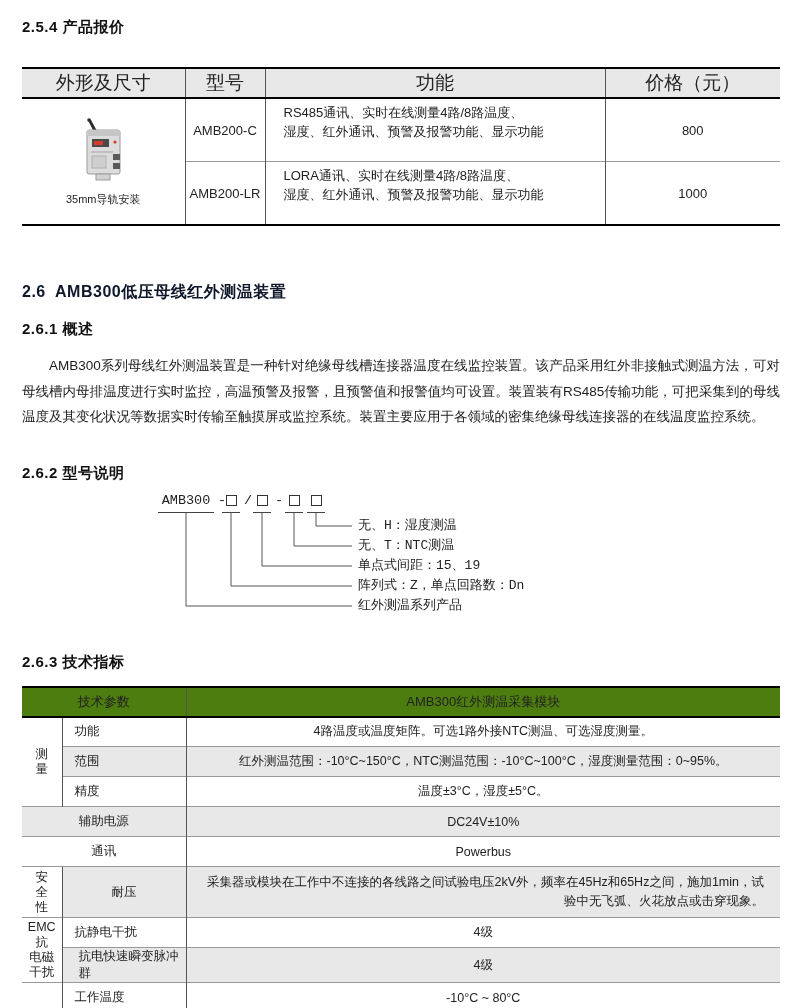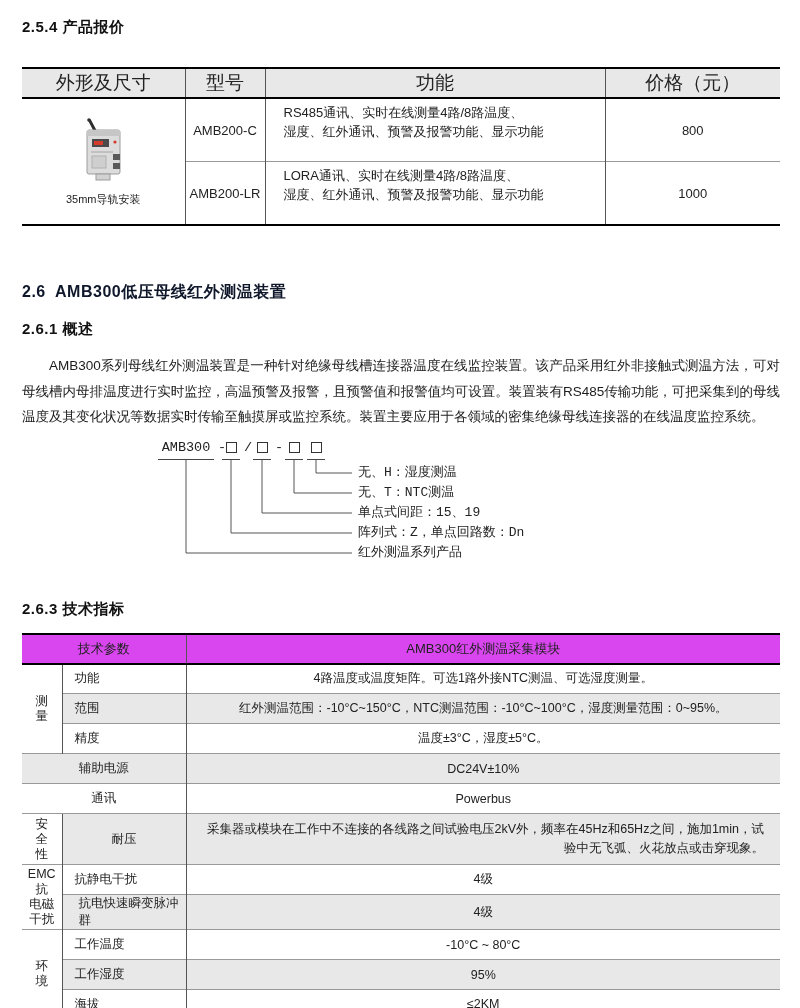--- a/index.html
+++ b/index.html
@@ -47,21 +47,21 @@
 
   
   table.spec {
     width:758px; border-collapse:collapse; table-layout:fixed;
     border-top:2px solid #000; border-bottom:2px solid #000;
     font-size:12.5px; color:#222; margin-top:14px;
   }
   table.spec col.c1 { width:40px; } table.spec col.c2 { width:124px; }
   table.spec th, table.spec td { vertical-align:middle; }
   table.spec tr.hdr th {
-    background:#d946ef; height:30px; font-weight:normal; font-size:13px;
+    background:#4d7c0f; height:30px; font-weight:normal; font-size:13px;
     border-bottom:2px solid #000; text-align:center;
   }
   table.spec tbody tr td { border-top:1px solid #999; height:30px; }
   table.spec tr.hdr th + th, table.spec td.vline { border-left:1px solid #555; }
   table.spec td.val { text-align:center; }
   table.spec td.lab { text-align:left; padding-left:12px; }
   table.spec td.merged { text-align:center; }
   table.spec tr.g td { background:#e8e8e8; }
   table.spec td.vgroup { background:#fff !important; text-align:center; white-space:pre-line; line-height:15px; font-size:12.5px; padding:2px 1px; }
   table.spec td.longval { text-align:right; padding:6px 16px; line-height:19px; height:50px; }
@@ -121,20 +121,21 @@
         <td>1000</td>
       </tr>
     </tbody>
   </table>
 
   <h2 class="sec h26">2.6  AMB300低压母线红外测温装置</h2>
   <h3 class="sec h261">2.6.1 概述</h3>
 
   <p style="margin-top:14px; font-size:13.5px; line-height:25.5px; text-align:justify; text-indent:2em; color:#1c1c1c;">AMB300系列母线红外测温装置是一种针对绝缘母线槽连接器温度在线监控装置。该产品采用红外非接触式测温方法，可对母线槽内母排温度进行实时监控，高温预警及报警，且预警值和报警值均可设置。装置装有RS485传输功能，可把采集到的母线温度及其变化状况等数据实时传输至触摸屏或监控系统。装置主要应用于各领域的密集绝缘母线连接器的在线温度监控系统。</p>
 
+  <h3 class="sec h262">2.6.2 型号说明</h3>
 
   <div class="diagram">
     <svg class="dlines" width="758" height="138" viewBox="0 0 758 138">
       <g stroke="#555" stroke-width="1" fill="none">
         <polyline points="294,22 294,35 330,35"></polyline>
         <polyline points="272,22 272,55 330,55"></polyline>
         <polyline points="240,22 240,75 330,75"></polyline>
         <polyline points="209,22 209,95 330,95"></polyline>
         <polyline points="164,22 164,115 330,115"></polyline>
       </g>

